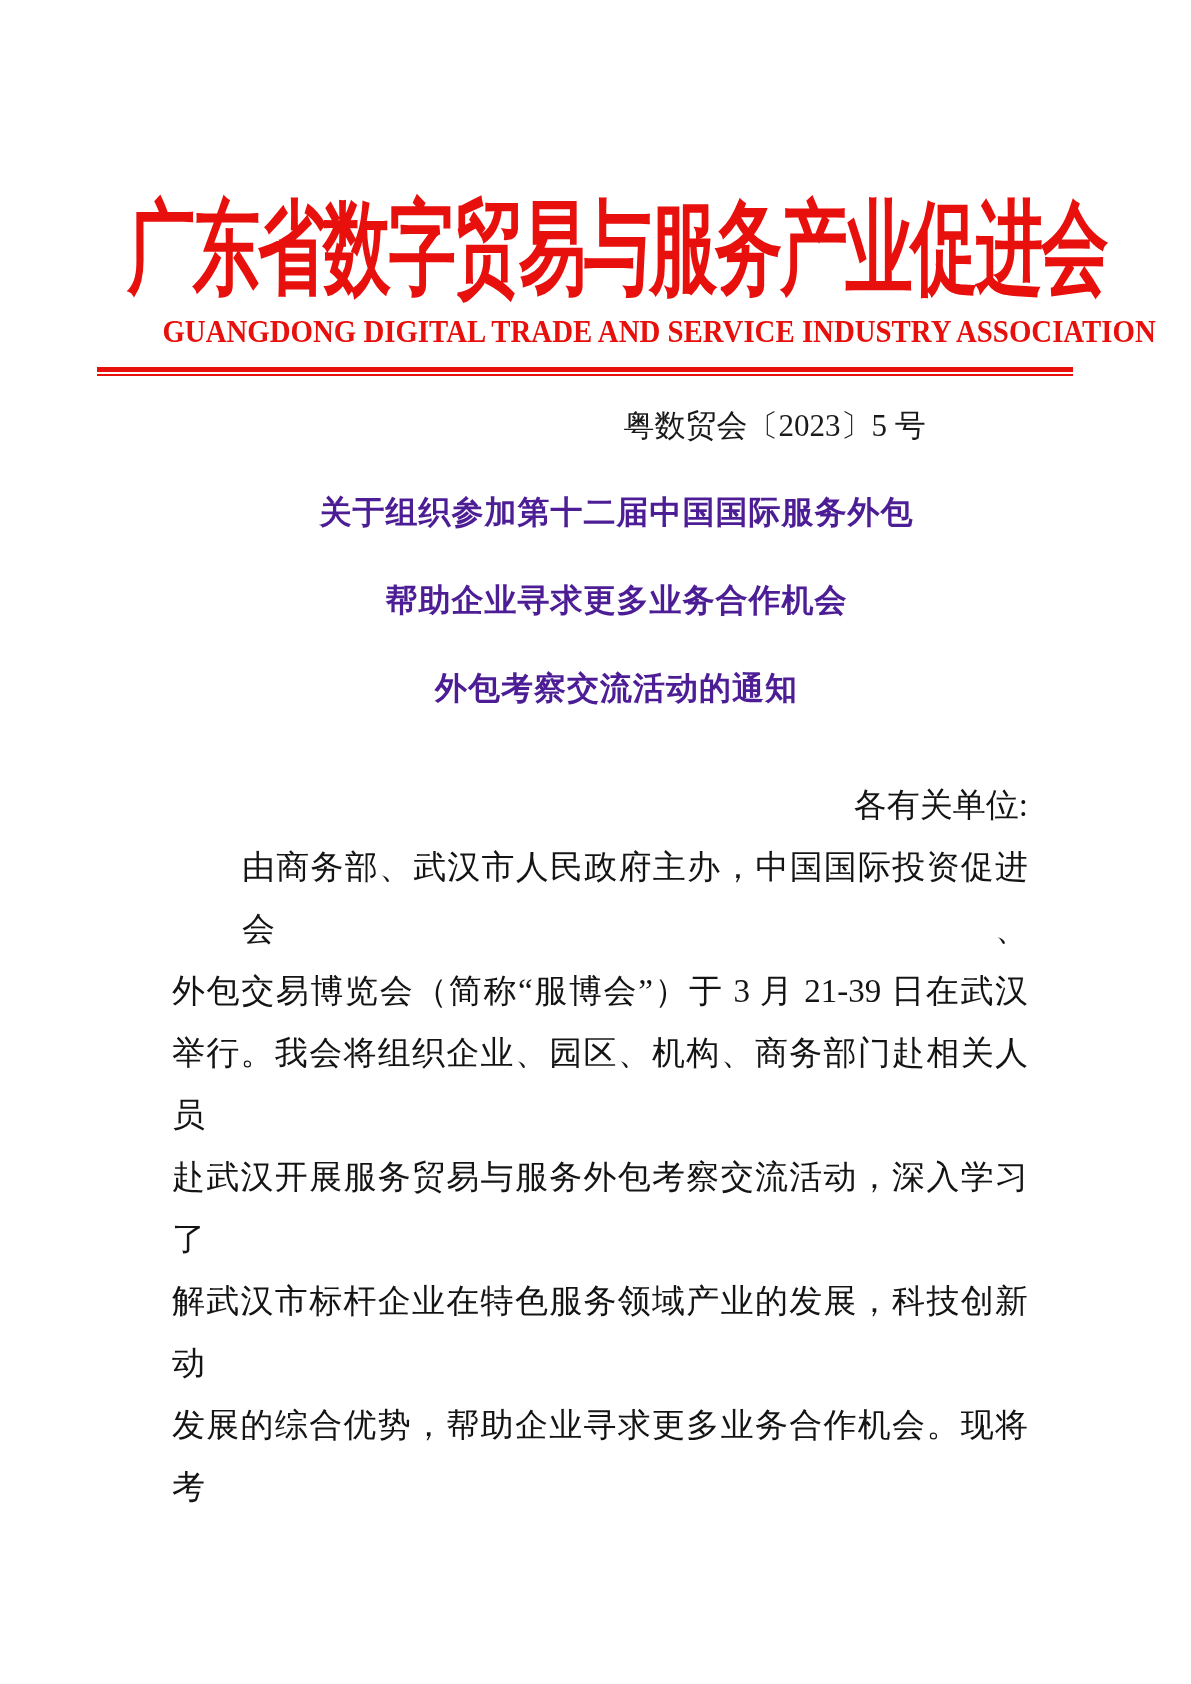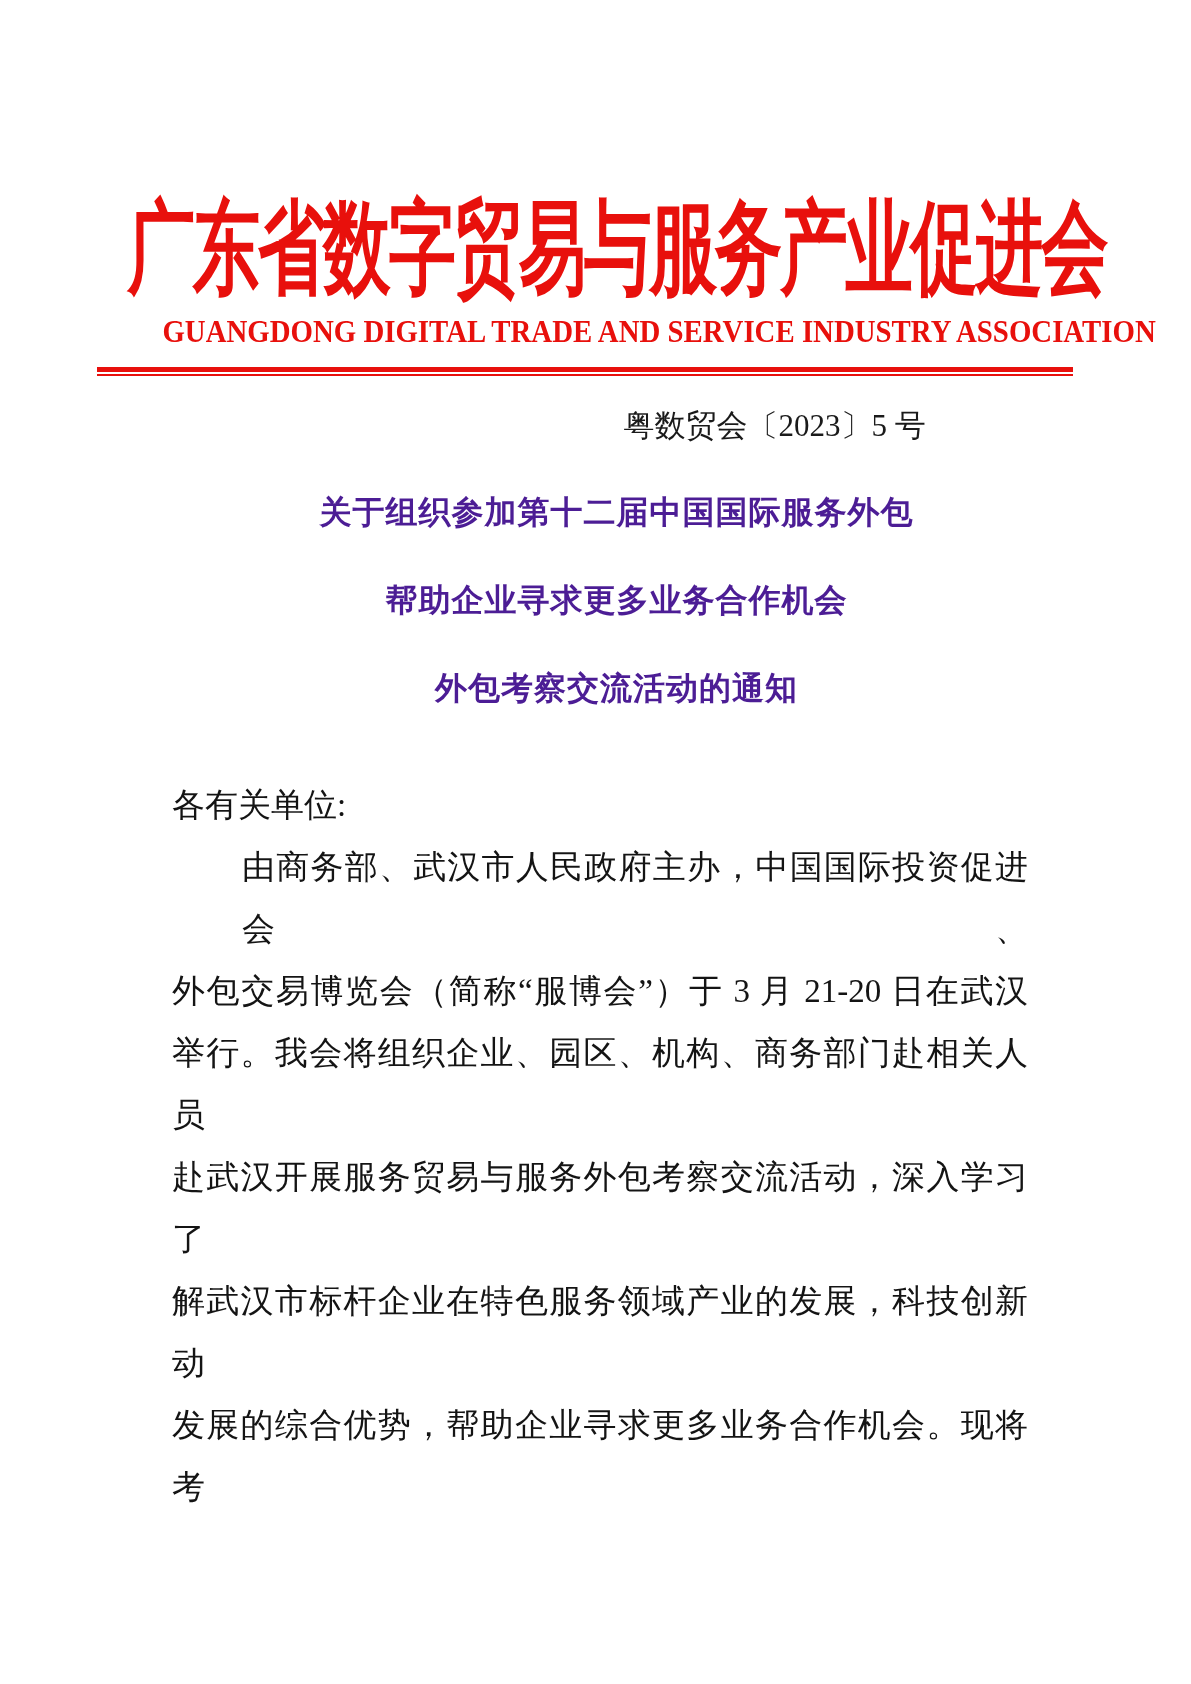--- a/index.html
+++ b/index.html
@@ -98,20 +98,21 @@
     position: absolute;
     top: 774px;
     left: 172px;
     width: 856px;
     font-size: 33px;
     color: #141414;
   }
   .body-line {
     line-height: 62px;
     white-space: nowrap;
+    text-align: right;
   }
   .fill {
     white-space: normal;
     text-align: justify;
     text-align-last: justify;
   }
   .indent { padding-left: 70px; }
 </style>
 </head>
 <body>
@@ -136,21 +137,21 @@
   <div class="title-block">
     <div class="title-line">关于组织参加第十二届中国国际服务外包</div>
     <div class="title-line">帮助企业寻求更多业务合作机会</div>
     <div class="title-line">外包考察交流活动的通知</div>
   </div>
 
   <div class="body-block">
     <div class="body-line">各有关单位:</div>
 
     <div class="body-line fill indent">由商务部、武汉市人民政府主办，中国国际投资促进会、</div>
-    <div class="body-line fill">外包交易博览会（简称“服博会”）于 3 月 21-20 日在武汉</div>
+    <div class="body-line fill">外包交易博览会（简称“服博会”）于 3 月 21-39 日在武汉</div>
     <div class="body-line fill">举行。我会将组织企业、园区、机构、商务部门赴相关人员</div>
     <div class="body-line fill">赴武汉开展服务贸易与服务外包考察交流活动，深入学习了</div>
     <div class="body-line fill">解武汉市标杆企业在特色服务领域产业的发展，科技创新动</div>
     <div class="body-line fill">发展的综合优势，帮助企业寻求更多业务合作机会。现将考</div>
 
   </div>
 
 </div>
 
 </body></html>

